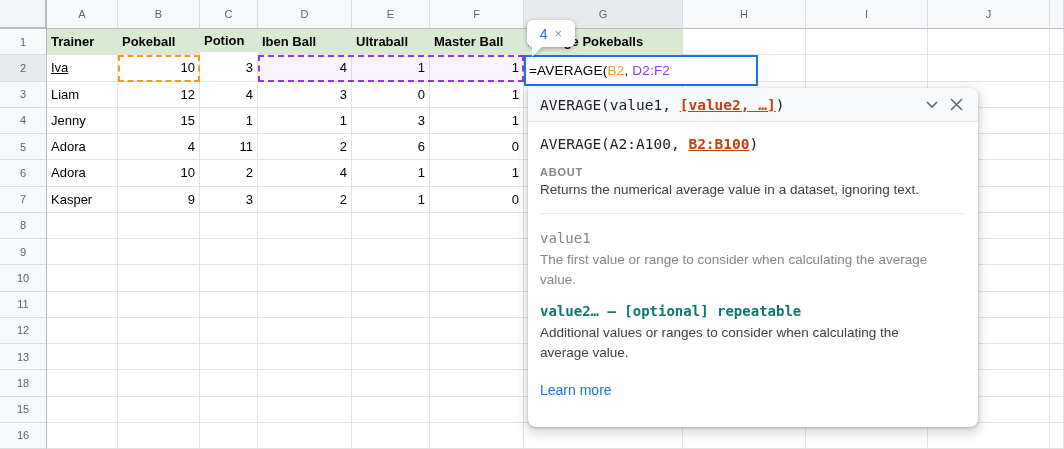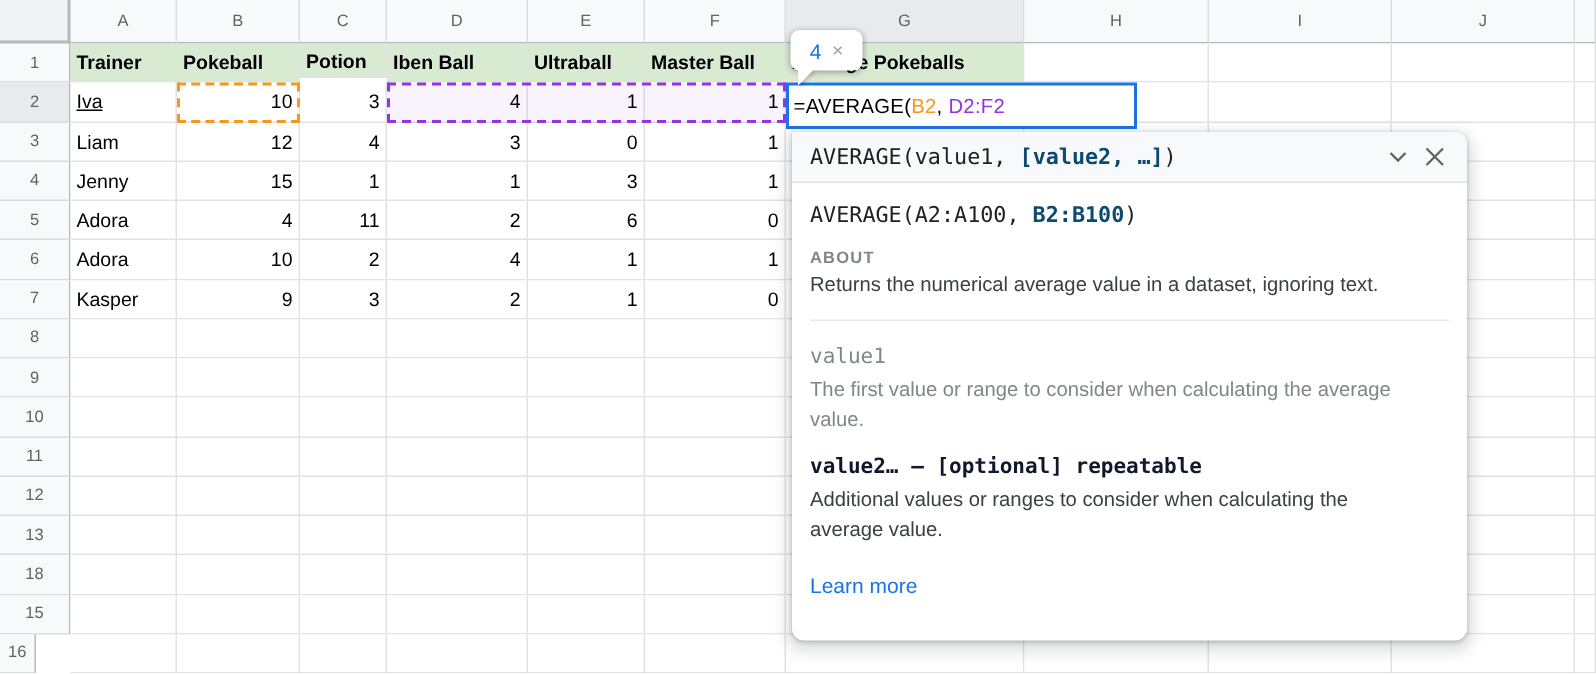--- a/index.html
+++ b/index.html
@@ -68,32 +68,32 @@
     position:absolute; left:528px; top:88px; width:450px; height:339px; z-index:20;
     background:#fff; border-radius:0 8px 8px 8px; overflow:hidden;
     box-shadow:0 1px 3px rgba(60,64,67,0.3), 0 4px 10px 3px rgba(60,64,67,0.18);
   }
   .popup-hdr {
     height:34px; background:#f8f9fa; border-bottom:1px solid #e0e0e0;
     display:flex; align-items:center; padding:0 10px 0 12px;
     font-family:"DejaVu Sans Mono", monospace; font-size:14.5px; color:#202124; white-space:pre;
   }
   .popup-hdr .grow { flex:1; }
-  .grn { color:#0c4a6e; font-weight:bold; }
+  .grn { color:#c2410c; font-weight:bold;text-decoration:underline; }
   .icon-btn { width:24px; height:24px; display:flex; align-items:center; justify-content:center; color:#5f6368; cursor:pointer; }
   .popup-body { padding:14px 12px 0 12px; }
   .sec-label {
     font-size:11px; font-weight:bold; color:#80868b; letter-spacing:0.8px; margin-bottom:4px;
   }
   .mono { font-family:"DejaVu Sans Mono", monospace; font-size:14.5px; color:#202124; white-space:pre; }
   .about-text { font-size:13.5px; color:#3c4043; margin-top:3px; white-space:nowrap; }
   .divider { border-top:1px solid #e8eaed; margin:16px 0 0 0; }
   .param-name { font-family:"DejaVu Sans Mono", monospace; font-size:14px; color:#80868b; margin-top:16px; white-space:pre; }
   .param-desc-gray { font-size:13.5px; color:#80868b; line-height:1.45; max-width:400px; margin-top:4px; }
-  .param-title-green { font-family:"DejaVu Sans Mono", monospace; font-size:14px; color:#0f172a; font-weight:bold; margin-top:14px; white-space:pre; }
+  .param-title-green { font-family:"DejaVu Sans Mono", monospace; font-size:14px; color:#0f766e; font-weight:bold; margin-top:14px; white-space:pre; }
   .param-desc-dark { font-size:13.5px; color:#3c4043; line-height:1.45; max-width:400px; margin-top:4px; }
   .learn-more { display:inline-block; font-size:14px; color:#1a73e8; margin-top:20px; cursor:pointer; text-decoration:none; }
 </style>
 </head>
 <body>
 
 <div id="stage">
 
   <div id="sheet">
       <div class="col-hdr" style="left: 47px; top: 0px; width: 71px; height: 29px;">A</div>
@@ -115,21 +115,21 @@
       <div class="row-hdr" style="left: 0px; top: 160.25px; width: 47px; height: 26.25px;">6</div>
       <div class="row-hdr" style="left: 0px; top: 186.5px; width: 47px; height: 26.25px;">7</div>
       <div class="row-hdr" style="left: 0px; top: 212.75px; width: 47px; height: 26.25px;">8</div>
       <div class="row-hdr" style="left: 0px; top: 239px; width: 47px; height: 26.25px;">9</div>
       <div class="row-hdr" style="left: 0px; top: 265.25px; width: 47px; height: 26.25px;">10</div>
       <div class="row-hdr" style="left: 0px; top: 291.5px; width: 47px; height: 26.25px;">11</div>
       <div class="row-hdr" style="left: 0px; top: 317.75px; width: 47px; height: 26.25px;">12</div>
       <div class="row-hdr" style="left: 0px; top: 344px; width: 47px; height: 26.25px;">13</div>
       <div class="row-hdr" style="left: 0px; top: 370.25px; width: 47px; height: 26.25px;">18</div>
       <div class="row-hdr" style="left: 0px; top: 396.5px; width: 47px; height: 26.25px;">15</div>
-      <div class="row-hdr" style="left: 0px; top: 422.75px; width: 24px; height: 26.25px;">16</div>
+      <div class="row-hdr" style="left: 0px; top: 422.75px; width: 47px; height: 26.25px;">16</div>
       <div class="cell head" style="left: 47px; top: 29px; width: 83px; height: 26.25px;">Trainer</div>
       <div class="cell head" style="left: 118px; top: 29px; width: 82px; height: 26.25px;">Pokeball</div>
       <div class="cell head" style="left: 200px; top: 29px; width: 58px; height: 23px;">Potion</div>
       <div class="cell head" style="left: 258px; top: 29px; width: 94px; height: 26.25px;">Iben Ball</div>
       <div class="cell head" style="left: 352px; top: 29px; width: 78px; height: 26.25px;">Ultraball</div>
       <div class="cell head" style="left: 430px; top: 29px; width: 94px; height: 26.25px;">Master Ball</div>
       <div class="cell head" style="left: 524px; top: 29px; width: 159px; height: 26.25px;">Average Pokeballs</div>
       <div class="cell" style="left: 683px; top: 29px; width: 123px; height: 26.25px;"></div>
       <div class="cell" style="left: 806px; top: 29px; width: 122px; height: 26.25px;"></div>
       <div class="cell" style="left: 928px; top: 29px; width: 122px; height: 26.25px;"></div>

